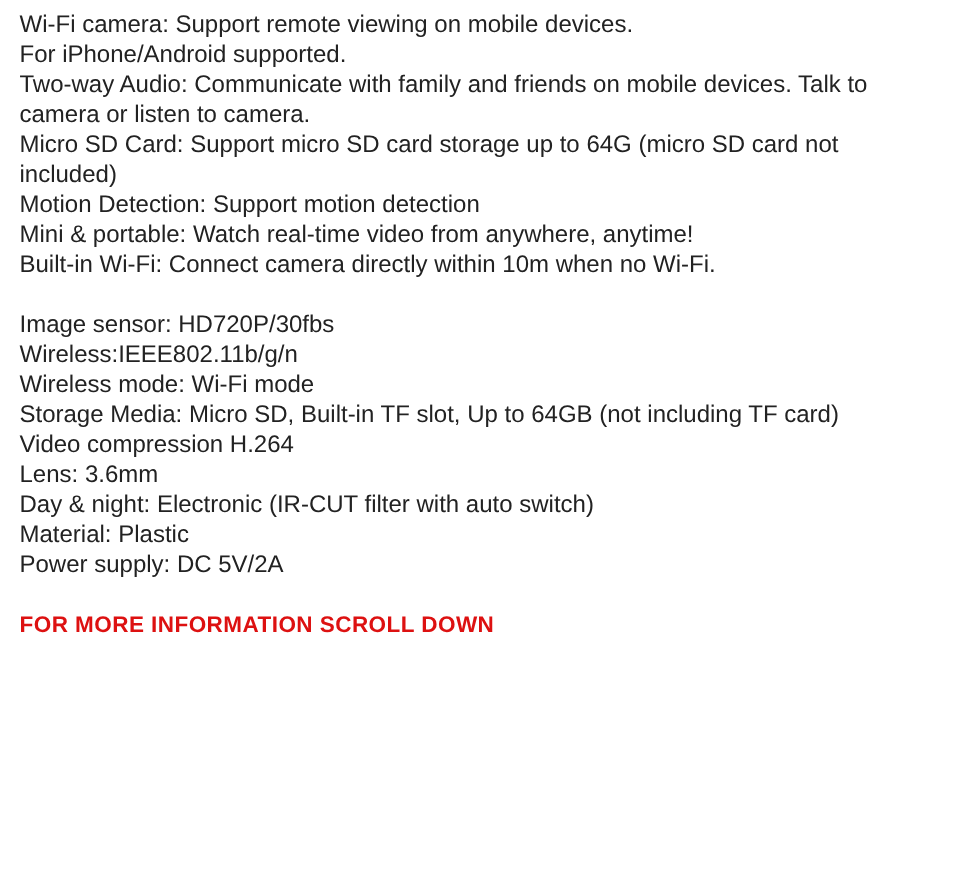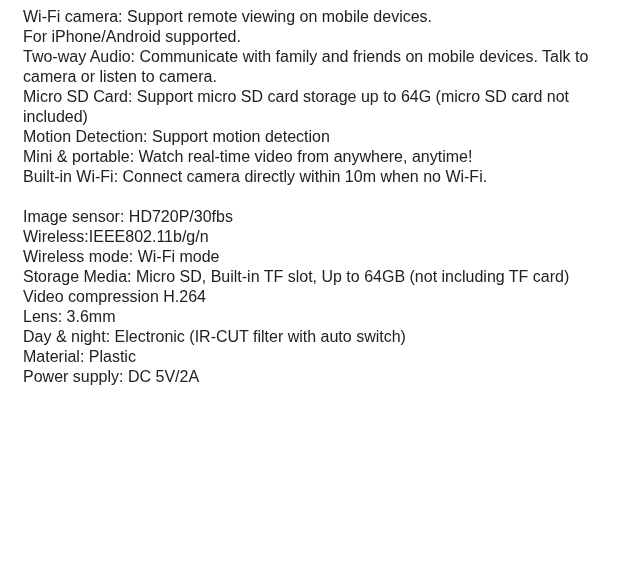--- a/index.html
+++ b/index.html
@@ -15,21 +15,21 @@
   .doc {
     box-sizing: border-box;
     width: 642px;
     padding: 7px 12px 0 13px;
     font-family: "Liberation Sans", sans-serif;
     font-size: 16px;
     line-height: 20px;
     color: #222222;
   }
   .block {
-    margin: 0 0 20px 10px;
+    margin: 0 0 20px 0;
     white-space: pre-line; 
   }
   .scroll-notice {
     margin: 0;
     color: #dd1111;
     font-weight: bold;
     font-size: 15px;
     letter-spacing: 0.3px;
     white-space: pre-line;
   }
@@ -52,13 +52,14 @@
   <p class="block">Image sensor: HD720P/30fbs
 Wireless:IEEE802.11b/g/n
 Wireless mode: Wi-Fi mode
 Storage Media: Micro SD, Built-in TF slot, Up to 64GB (not including TF card)
 Video compression H.264
 Lens: 3.6mm
 Day &amp; night: Electronic (IR-CUT filter with auto switch)
 Material: Plastic
 Power supply: DC 5V/2A</p>
 
+  <p class="scroll-notice">FOR MORE INFORMATION SCROLL DOWN</p>
 </div>
 
 </body></html>

